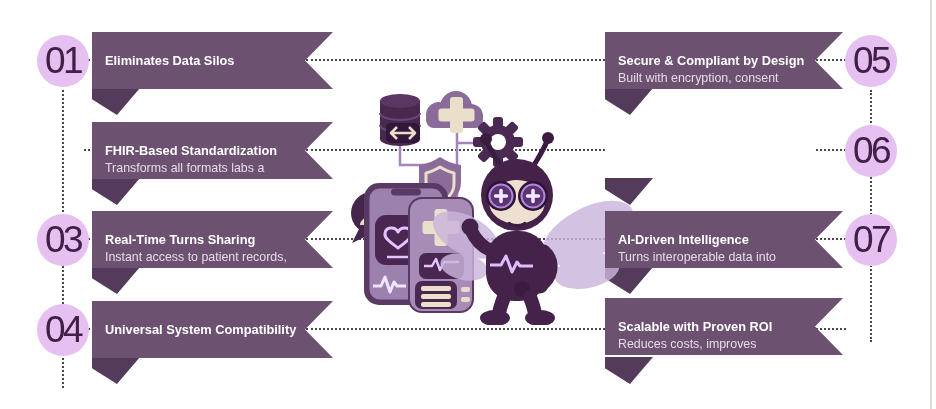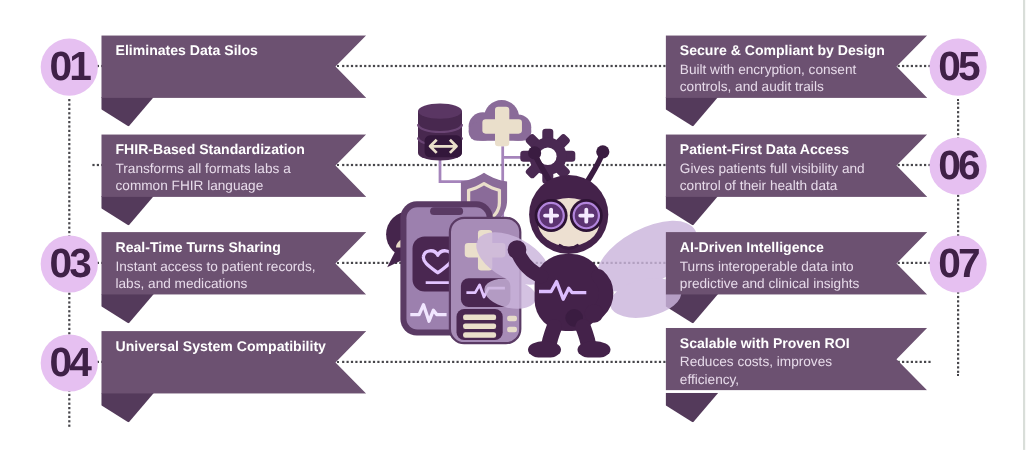--- a/index.html
+++ b/index.html
@@ -7,32 +7,32 @@
     position:relative;width:936px;height:409px;background:#ffffff;overflow:hidden;
     font-family:"Liberation Sans","DejaVu Sans",sans-serif;
   }
   
   .dot-h{position:absolute;height:0;border-top:2px dotted #47464b;z-index:1;}
   .dot-v{position:absolute;width:0;border-left:2px dotted #47464b;z-index:1;}
   
   .ribbon{
     position:absolute;width:241px;height:57px;background:#6C5171;z-index:3;
     clip-path:polygon(0 0,100% 0,calc(100% - 28px) 50%,100% 100%,0 100%);
-    box-sizing:border-box;padding:6px 30px 0 13px;color:#fff;
+    box-sizing:border-box;padding:21px 30px 0 13px;color:#fff;
   }
   .ribbon .title{font-size:12.8px;font-weight:bold;color:#ffffff;line-height:16px;white-space:nowrap;}
   .ribbon .desc{font-size:12.4px;color:#E7DBEA;line-height:16px;white-space:pre-line;margin-top:1px;}
   .fold{
     position:absolute;width:48px;height:27px;background:#543A5B;z-index:2;
     clip-path:polygon(0 0,100% 0,52% 100%,0 42%);
   }
   .num-circle{
     position:absolute;width:52px;height:52px;border-radius:50%;background:#E6C0F1;z-index:4;
     display:flex;align-items:center;justify-content:center;
-    font-size:37px;font-weight:bold;letter-spacing:-2.5px;color:#3F2147;
+    font-size:37px;font-weight:normal;letter-spacing:-2.5px;color:#3F2147;
   }
   .edge-line{position:absolute;left:930px;top:0;width:2px;height:409px;background:#d9ded9;z-index:0;}
   #illus{position:absolute;left:340px;top:85px;z-index:2;}
 </style>
 </head>
 <body>
 
 <div class="canvas">
 
   <div class="edge-line"></div>
@@ -84,25 +84,20 @@
 
   <div class="fold" style="left:605px;top:88px"></div>
   <div class="ribbon" style="left:605px;top:32px;width:238px">
     <div class="title">Secure &amp; Compliant by Design</div>
     <div class="desc">Built with encryption, consent
 controls, and audit trails</div>
   </div>
   <div class="num-circle" style="left:845px;top:35px">05</div>
 
   <div class="fold" style="left:605px;top:178px"></div>
-  <div class="ribbon" style="left:605px;top:122px;width:238px">
-    <div class="title">Patient-First Data Access</div>
-    <div class="desc">Gives patients full visibility and
-control of their health data</div>
-  </div>
   <div class="num-circle" style="left:845px;top:125px">06</div>
 
   <div class="fold" style="left:605px;top:267px"></div>
   <div class="ribbon" style="left:605px;top:211px;width:238px">
     <div class="title">AI-Driven Intelligence</div>
     <div class="desc">Turns interoperable data into
 predictive and clinical insights</div>
   </div>
   <div class="num-circle" style="left:845px;top:214px">07</div>
 

